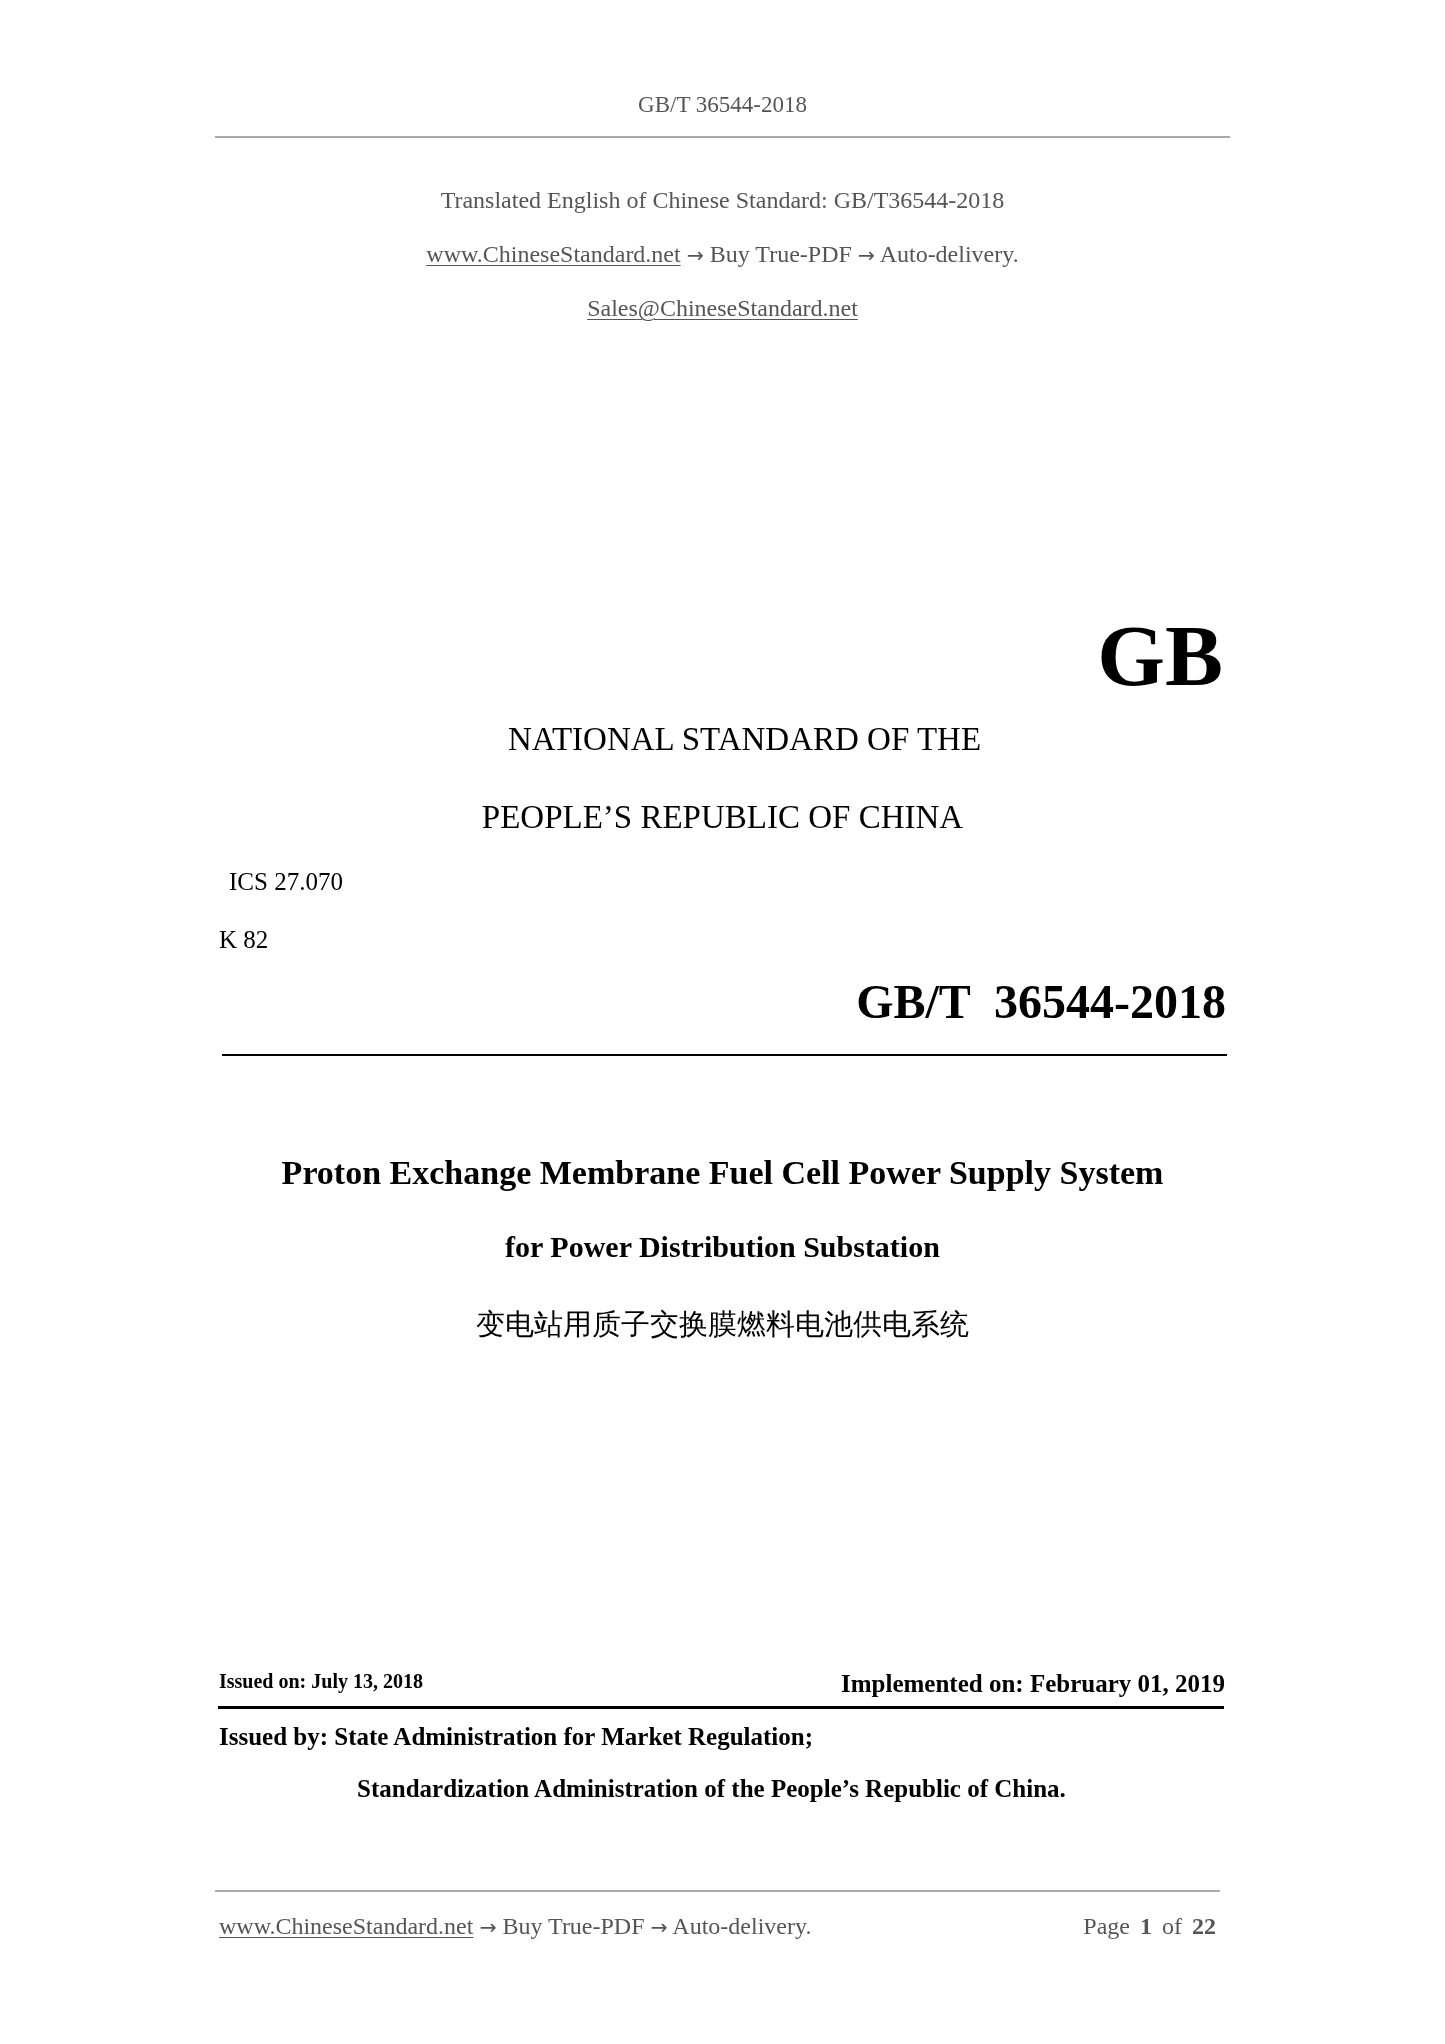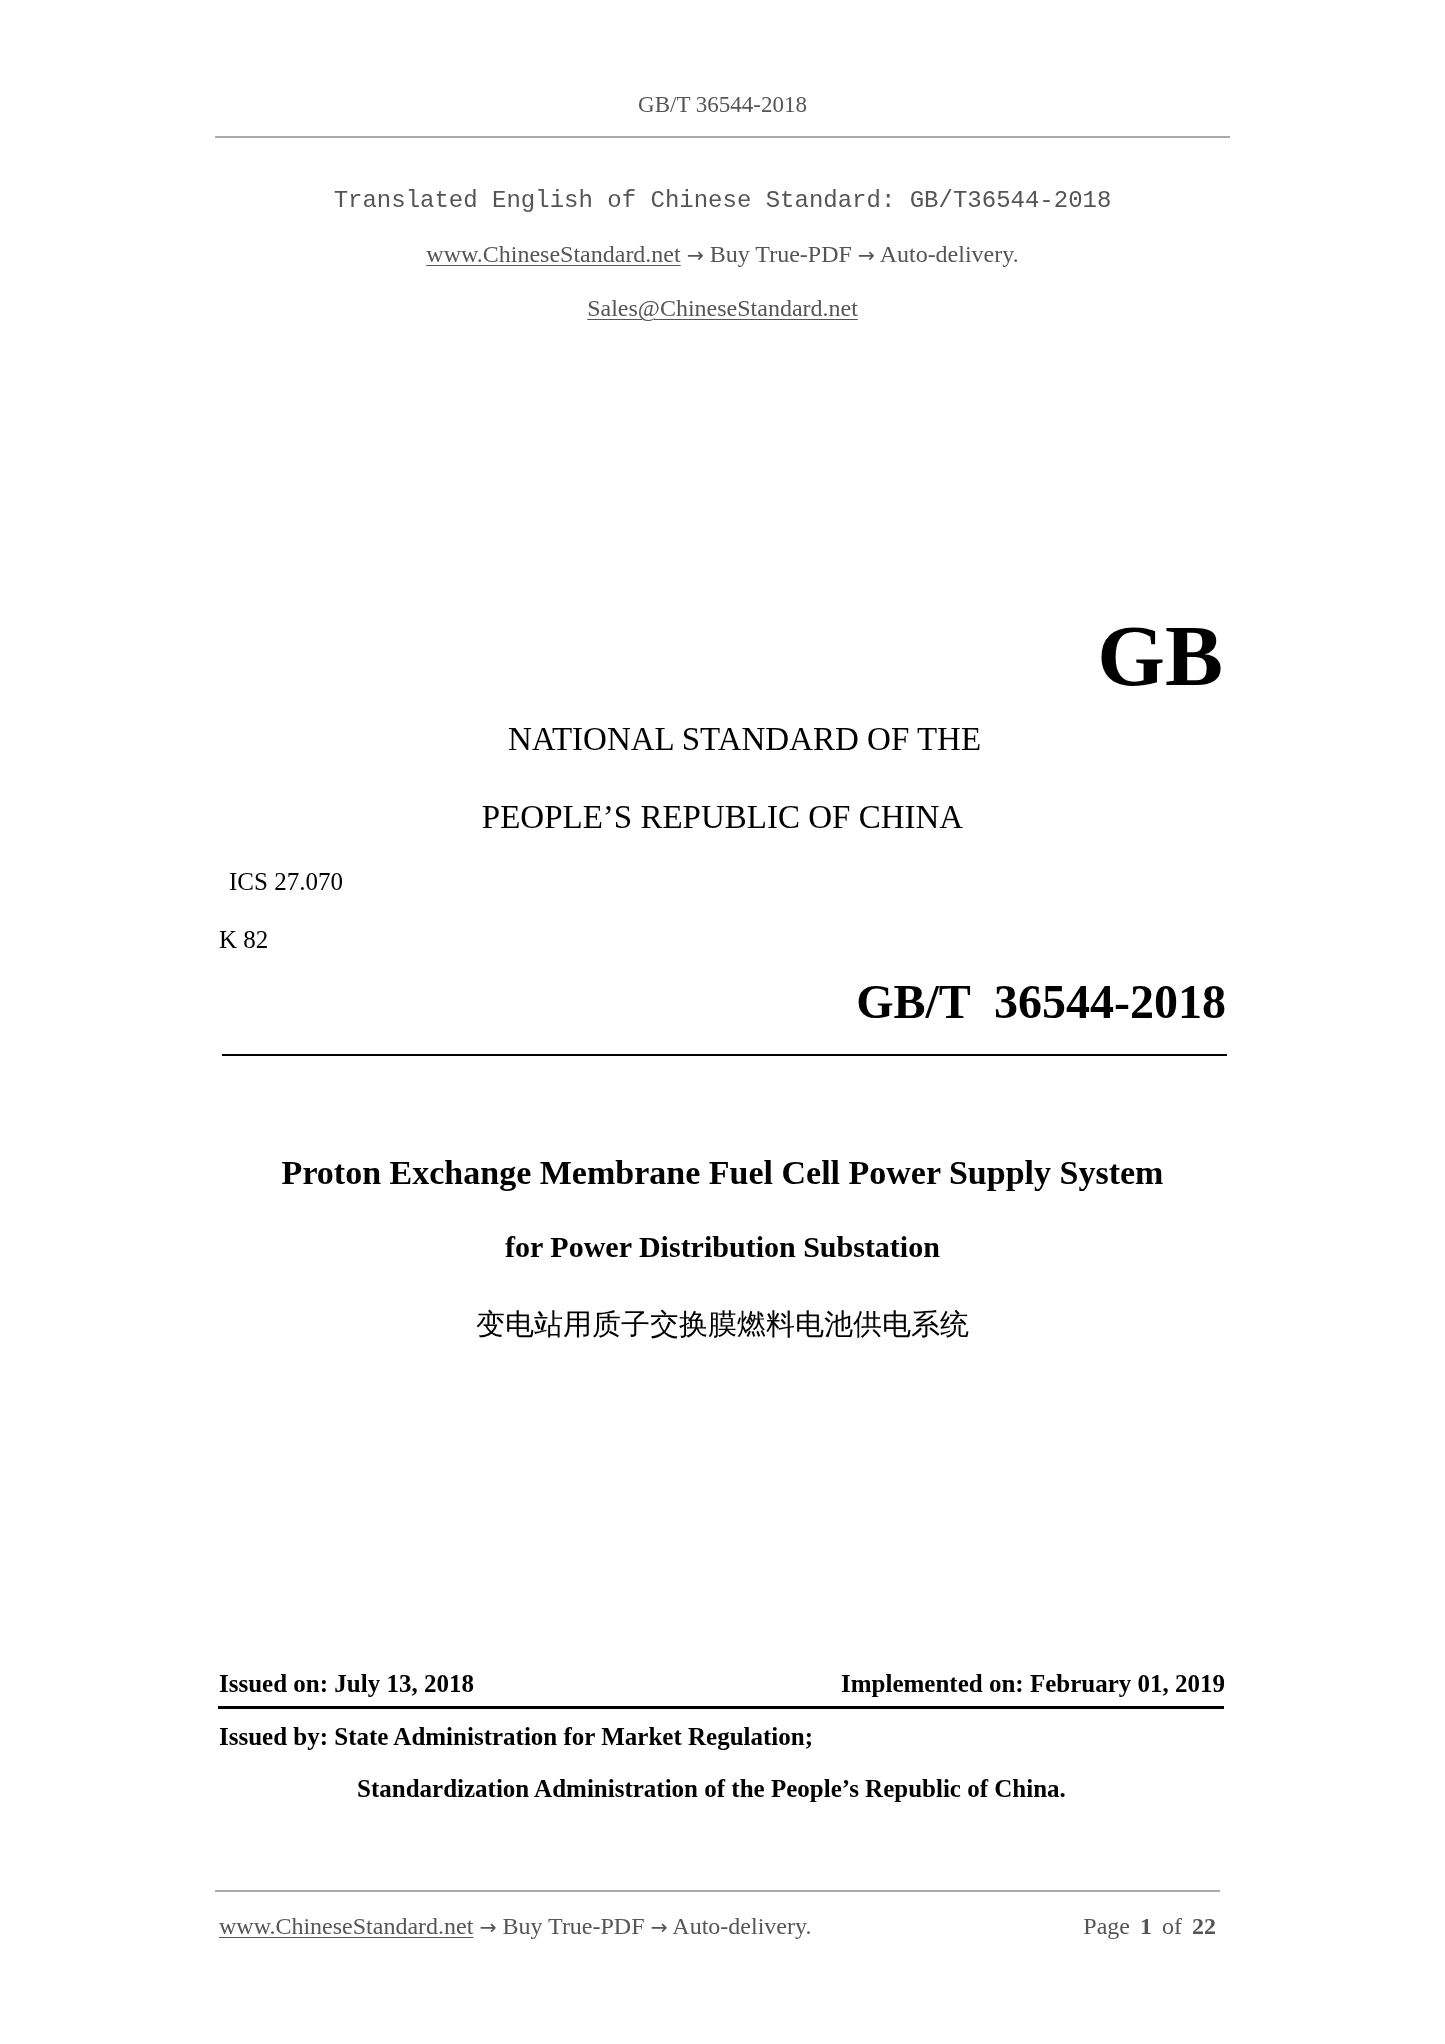--- a/index.html
+++ b/index.html
@@ -16,21 +16,21 @@
   .arrow { font-family: "DejaVu Sans", sans-serif; font-size: 0.85em; }
 </style>
 </head>
 <body>
 
 <div class="abs center grey" style="top:92px; font-size:23px;">
   <span>GB/T 36544-2018</span>
 </div>
 <div class="rule-grey" style="left:215px; top:136px; width:1015px;"></div>
 
-<div class="abs center grey" style="top:187px; font-size:24px;font-family:Liberation Mono, monospace;">Translated English of Chinese Standard: GB/T36544-2018</div>
+<div class="abs center grey" style="top:187px; font-size:24px;">Translated English of Chinese Standard: GB/T36544-2018</div>
 
 <div class="abs center grey" style="top:241px; font-size:24px;">
   <span class="link">www.ChineseStandard.net</span>
   <span class="arrow">→</span>
   <span>Buy True-PDF</span>
   <span class="arrow">→</span>
   <span>Auto-delivery.</span>
 </div>
 
 <div class="abs center grey" style="top:295px; font-size:24px;">
@@ -45,21 +45,21 @@
 <div class="abs" style="left:219px; top:868px; font-size:25px;margin-left:10px;">ICS 27.070</div>
 <div class="abs" style="left:219px; top:926px; font-size:25px;">K 82</div>
 
 <div class="abs bold" style="right:219px; top:978px; font-size:48px; line-height:1; white-space:pre;">GB/T  36544-2018</div>
 <div class="rule-black" style="left:222px; top:1054px; width:1005px; height:2px;"></div>
 
 <div class="abs center bold" style="top:1154px; font-size:34px;">Proton Exchange Membrane Fuel Cell Power Supply System</div>
 <div class="abs center bold" style="top:1230px; font-size:30px;">for Power Distribution Substation</div>
 <div class="abs center cn" style="top:1305px; font-size:29px;">变电站用质子交换膜燃料电池供电系统</div>
 
-<div class="abs bold" style="left:219px; top:1670px; font-size:25px;text-align:right;">Issued on: July 13, 2018</div>
+<div class="abs bold" style="left:219px; top:1670px; font-size:20px;text-align:right;">Issued on: July 13, 2018</div>
 <div class="abs bold" style="right:220px; top:1670px; font-size:25px;">Implemented on: February 01, 2019</div>
 <div class="rule-black" style="left:218px; top:1706px; width:1006px; height:3px;"></div>
 
 <div class="abs bold" style="left:219px; top:1723px; font-size:25px;">Issued by: State Administration for Market Regulation;</div>
 <div class="abs bold" style="left:357px; top:1775px; font-size:25px;">Standardization Administration of the People’s Republic of China.</div>
 
 <div class="rule-grey" style="left:215px; top:1890px; width:1005px;"></div>
 <div class="abs grey" style="left:219px; top:1913px; font-size:24px;">
   <span class="link">www.ChineseStandard.net</span>
   <span class="arrow">→</span>

